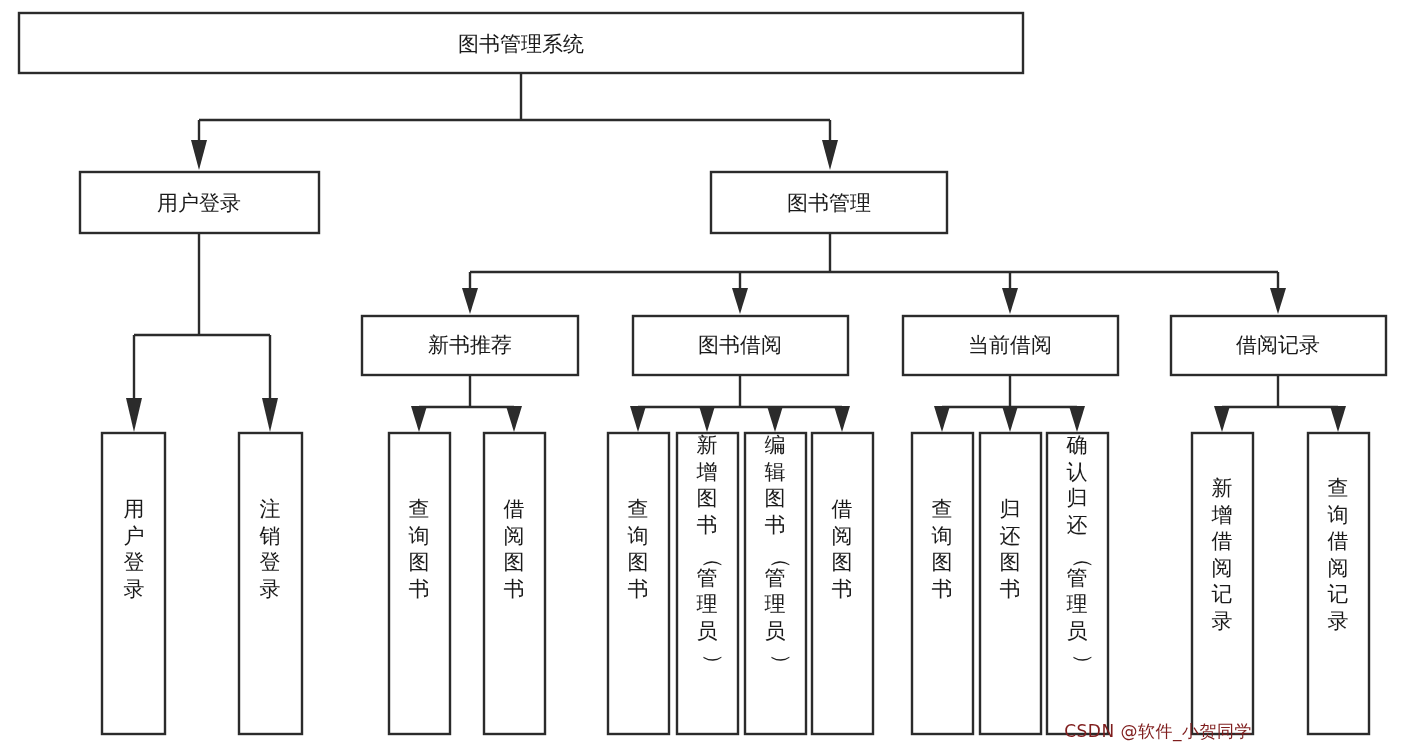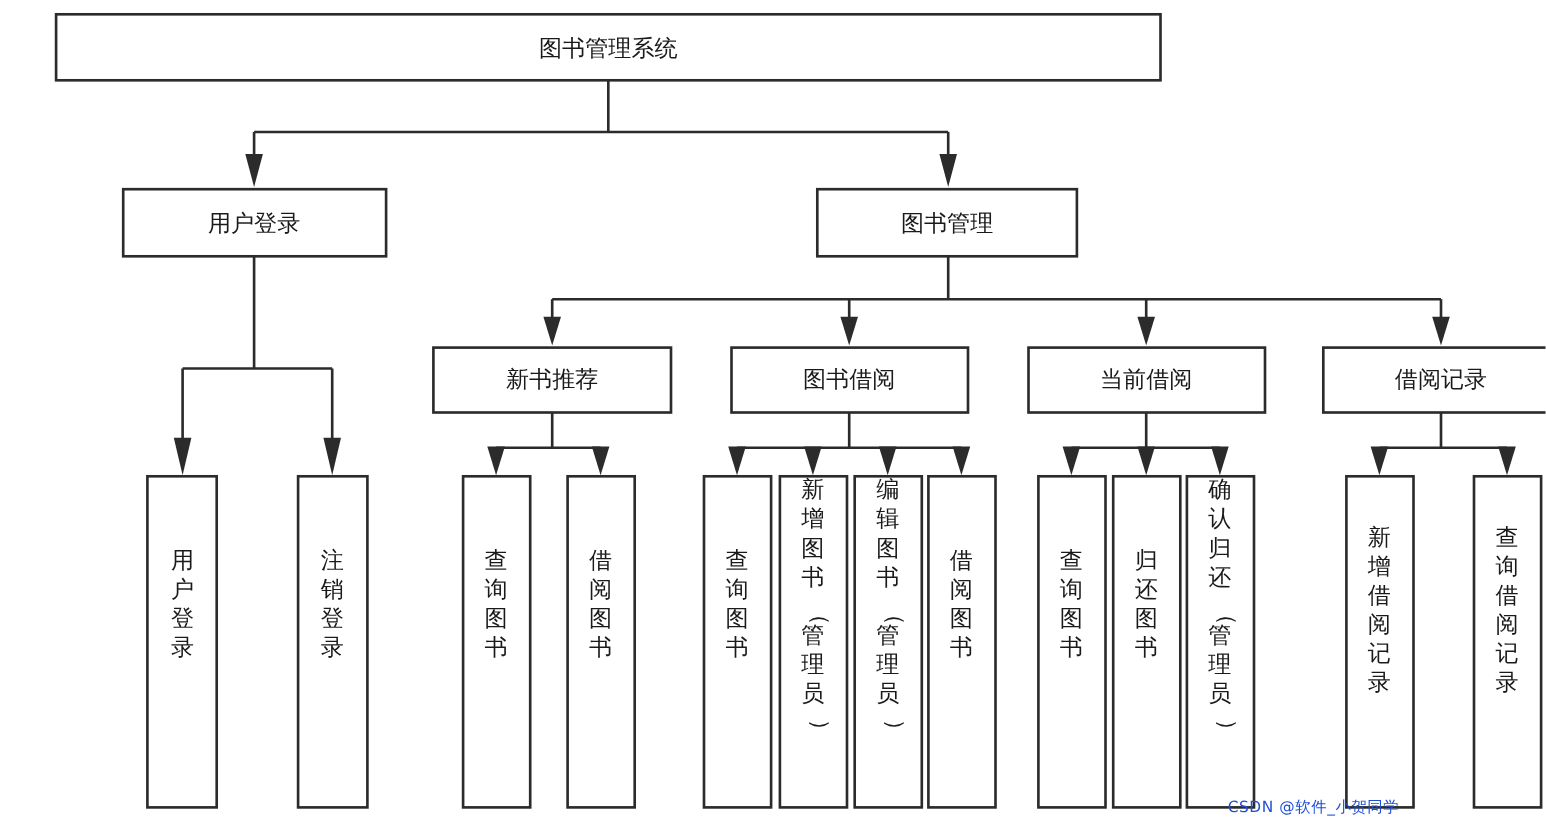--- a/index.html
+++ b/index.html
@@ -12,21 +12,20 @@
     width: 1405px;
     height: 747px;
     font-family: "DejaVu Sans", "Liberation Sans", sans-serif;
     overflow: hidden;
   }
   #diagram-root {
     position: relative;
     width: 1260px;
     height: 747px;
     background: #ffffff;
-    margin-left: 32px;
   }
   svg#flowchart {
     position: absolute;
     left: 0;
     top: 0;
     width: 1405px;
     height: 747px;
     display: block;
   }
   .node-box {
@@ -52,25 +51,25 @@
     dominant-baseline: middle;
   }
   .node-label-vertical {
     fill: #1a1a1a;
     font-family: "DejaVu Sans", "Liberation Sans", sans-serif;
     font-size: 21px;
     text-anchor: middle;
   }
   .watermark {
     position: absolute;
-    right: 20px;
+    right: 8px;
     bottom: 4px;
     font-family: "DejaVu Sans", "Liberation Sans", sans-serif;
-    font-size: 14px;
-    color: #1d4ed8;
+    font-size: 17px;
+    color: #7f1d1d;
     letter-spacing: 0.5px;
     white-space: nowrap;
     pointer-events: none;
   }
 </style>
 </head>
 <body>
 
 <div id="diagram-root">
 

